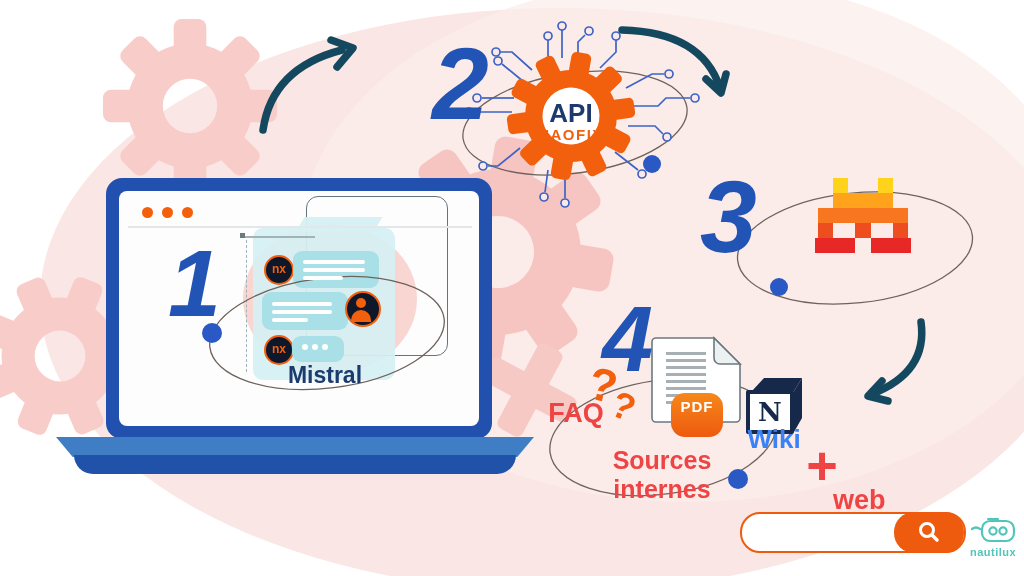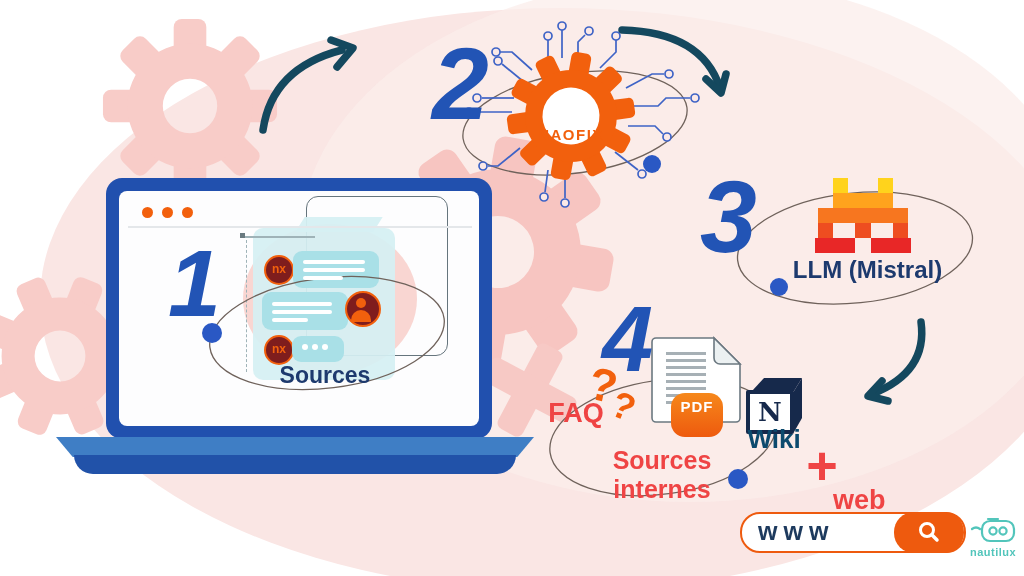--- a/index.html
+++ b/index.html
@@ -19,21 +19,21 @@
   
   .pink-blob-screen{left:243px;top:224px;width:174px;height:150px;background:#F9D6D2;border-radius:50%;z-index:1;}
   .outline-page{left:306px;top:196px;width:140px;height:158px;border:1.5px solid #66757D;border-radius:12px;z-index:1;}
   .panel-tab{left:300px;top:217px;width:78px;height:15px;background:rgba(214,240,243,.95);transform:skewX(-32deg);z-index:1;}
   .chat-panel{left:253px;top:228px;width:142px;height:152px;background:rgba(213,240,243,.93);border-radius:10px;z-index:1;}
   .dashed-v{left:246px;top:240px;height:132px;width:0;border-left:1.5px dashed #9FB3B8;z-index:1;}
   .wire-h{left:243px;top:236px;width:72px;height:1.5px;background:#9FB3B8;z-index:1;}
   .wire-sq{left:240px;top:233px;width:5px;height:5px;background:#6A7A80;z-index:1;}
   .bubble{background:#A9E0E7;border-radius:9px;z-index:2;}
   .msg-line{background:#fff;border-radius:2px;height:4px;z-index:3;}
-  .avatar{background:#7f1d1d;border:2px solid #F2600D;border-radius:50%;z-index:2;
+  .avatar{background:#0f172a;border:2px solid #F2600D;border-radius:50%;z-index:2;
           color:#F2600D;font-weight:800;text-align:center;}
   .nx1{left:264px;top:255px;width:26px;height:26px;font-size:12px;line-height:25px;}
   .nx2{left:264px;top:335px;width:26px;height:26px;font-size:12px;line-height:25px;}
   .user-av{left:345px;top:291px;width:32px;height:32px;overflow:hidden;}
   .p-head{left:356px;top:298px;width:10px;height:10px;border-radius:50%;background:#F2600D;z-index:3;}
   .p-body{left:351px;top:310px;width:20px;height:12px;border-radius:10px 10px 0 0;background:#F2600D;z-index:3;}
   .t-dot{width:6px;height:6px;border-radius:50%;background:#fff;top:344px;z-index:3;}
   
   .step-num{color:#2254B5;font-weight:800;font-style:italic;z-index:3;line-height:1;}
   .navy{color:#1D3A6E;} .tealtx{color:#ef4444;}
@@ -238,44 +238,43 @@
       <path d="M 972,529 q 4,-3 8,0"></path>
         <path d="M 988,519 h 10"></path>
     </g>
   </svg>
 
   <div class="abs step-num" style="left:168px;top:236px;font-size:95px">1</div>
   <div class="abs step-num" style="left:432px;top:33px;font-size:102px">2</div>
   <div class="abs step-num" style="left:700px;top:166px;font-size:102px">3</div>
   <div class="abs step-num" style="left:602px;top:293px;font-size:92px">4</div>
 
+  <div class="abs lbl navy" style="left:530px;top:98px;width:82px;font-size:26px">API</div>
   <div class="abs lbl" style="left:530px;top:126px;width:82px;font-size:15px;letter-spacing:1.5px;color:#F2600D">NAOFIX</div>
-  <div class="abs lbl navy" style="left:255px;top:362px;width:140px;font-size:23px">Sources</div>
-  <div class="abs lbl navy" style="left:770px;top:256px;width:195px;font-size:24px">LLM (Mistral)</div>
+  <div class="abs lbl navy" style="left:255px;top:362px;width:140px;font-size:23px">Mistral</div>
 
   <div class="abs lbl tealtx" style="left:546px;top:398px;width:60px;font-size:27px">FAQ</div>
   <div class="abs q-mark" style="left:589px;top:362px;font-size:46px;transform:rotate(12deg)">?</div>
   <div class="abs q-mark" style="left:612px;top:388px;font-size:37px;transform:rotate(22deg)">?</div>
 
   <div class="abs pdf-lines"></div>
   <div class="abs pdf-badge">PDF</div>
 
   <div class="abs cube">
     <div class="cube-top"></div>
     <div class="cube-side"></div>
     <div class="cube-front">N</div>
   </div>
-  <div class="abs lbl" style="left:740px;top:424px;width:68px;font-size:26px;color:#0c4a6e">Wiki</div>
+  <div class="abs lbl" style="left:740px;top:424px;width:68px;font-size:26px;color:#3b82f6">Wiki</div>
   <div class="abs lbl tealtx" style="left:572px;top:446px;width:180px;font-size:25px">Sources internes</div>
 
   <div class="abs lbl tealtx" style="left:802px;top:434px;width:40px;font-size:54px;font-weight:900;z-index:3">+</div>
   <div class="abs lbl tealtx" style="left:833px;top:485px;width:48px;font-size:27px">web</div>
 
   <div class="abs search-pill"></div>
-  <div class="abs search-www">www</div>
   <div class="abs search-btn">
     <svg width="26" height="26" viewBox="0 0 26 26">
       <circle cx="11" cy="10" r="6.5" fill="none" stroke="#fff" stroke-width="3"></circle>
       <line x1="15.8" y1="14.8" x2="21" y2="20" stroke="#fff" stroke-width="3.5" stroke-linecap="round"></line>
     </svg>
   </div>
 
   <div class="abs naut-text">nautilux</div>
 </div>
 

